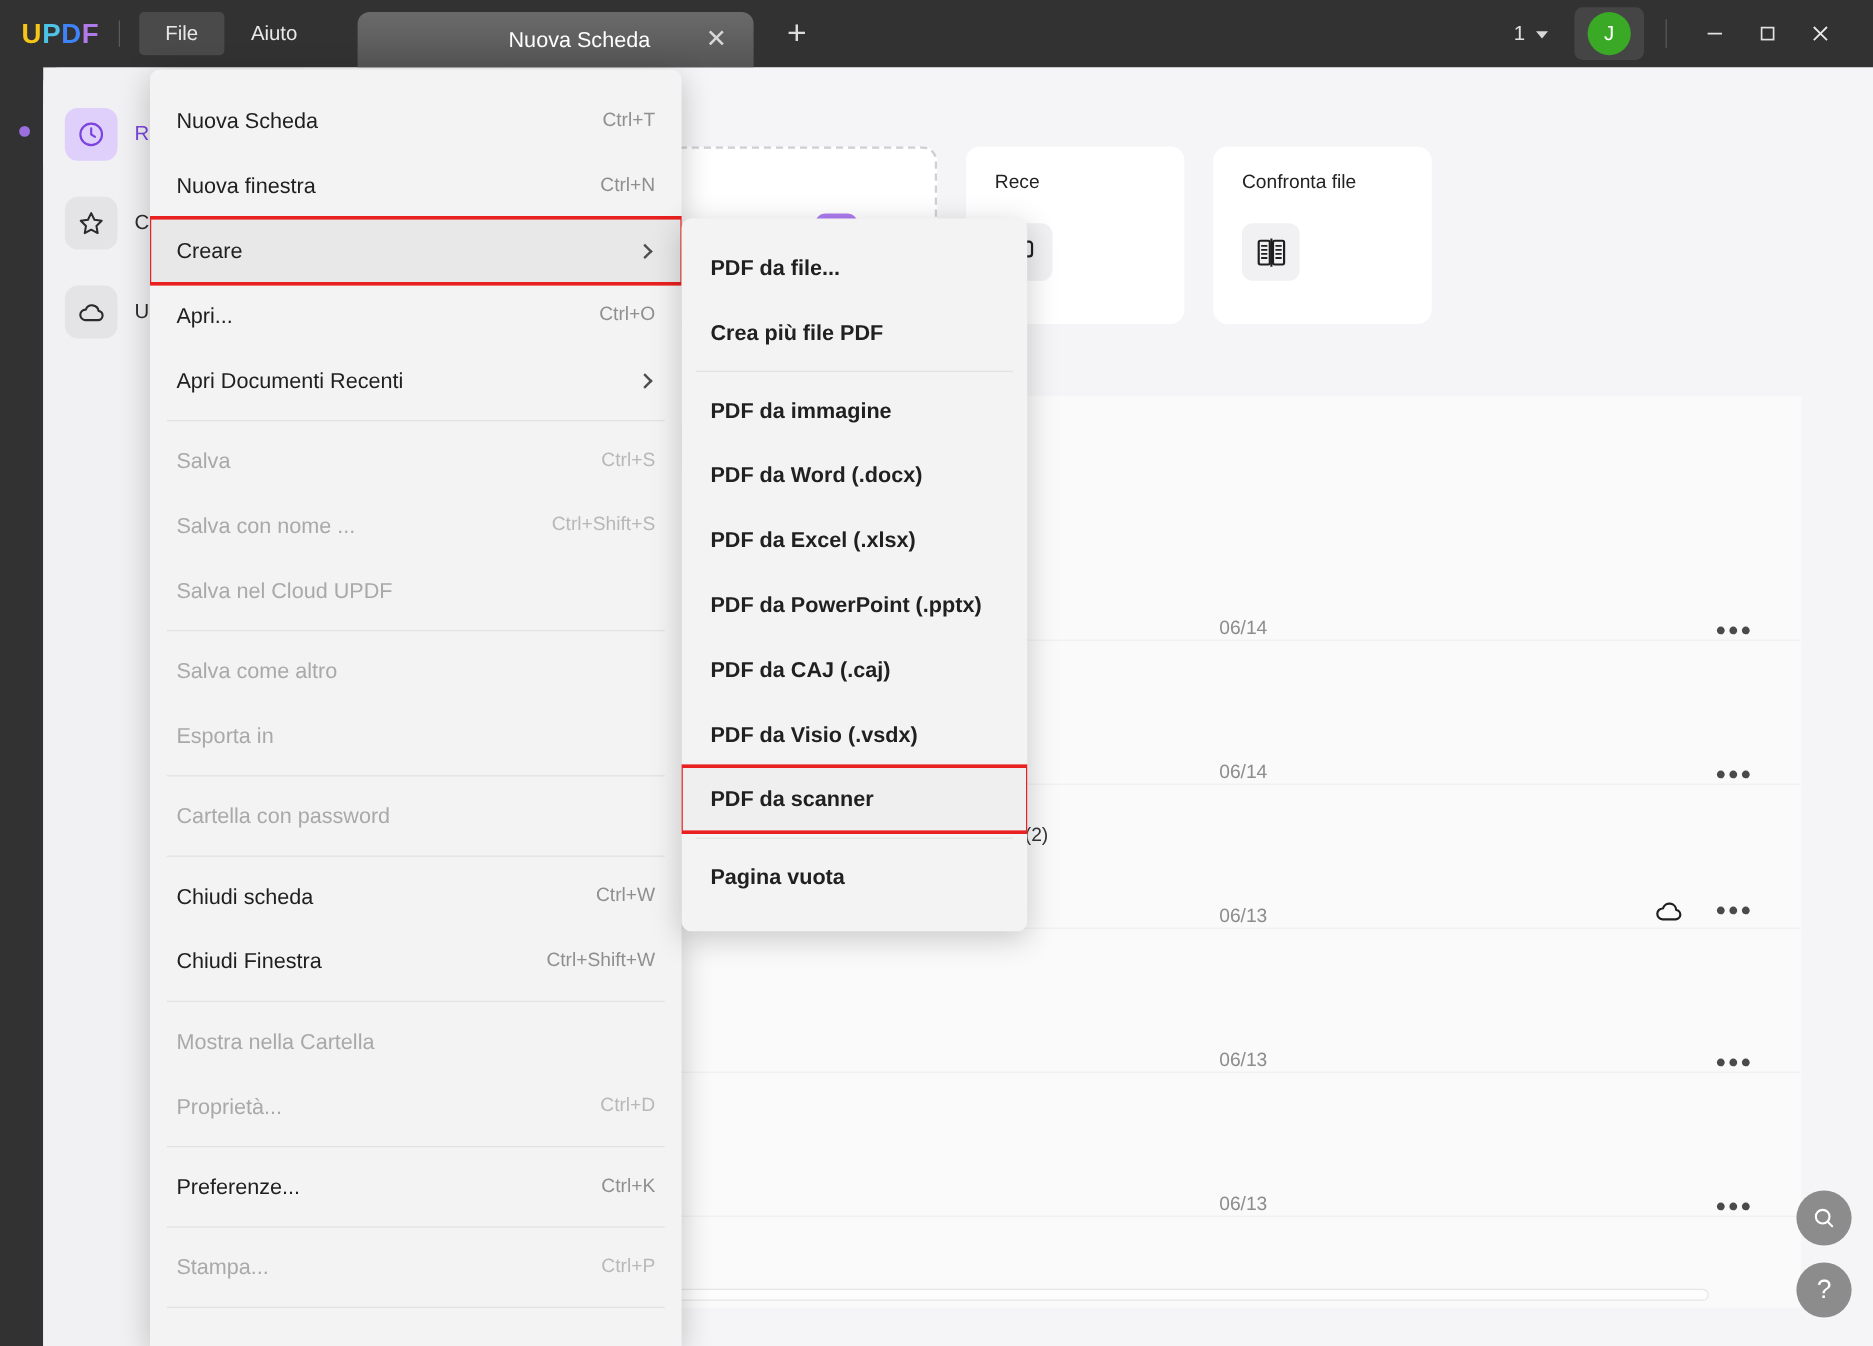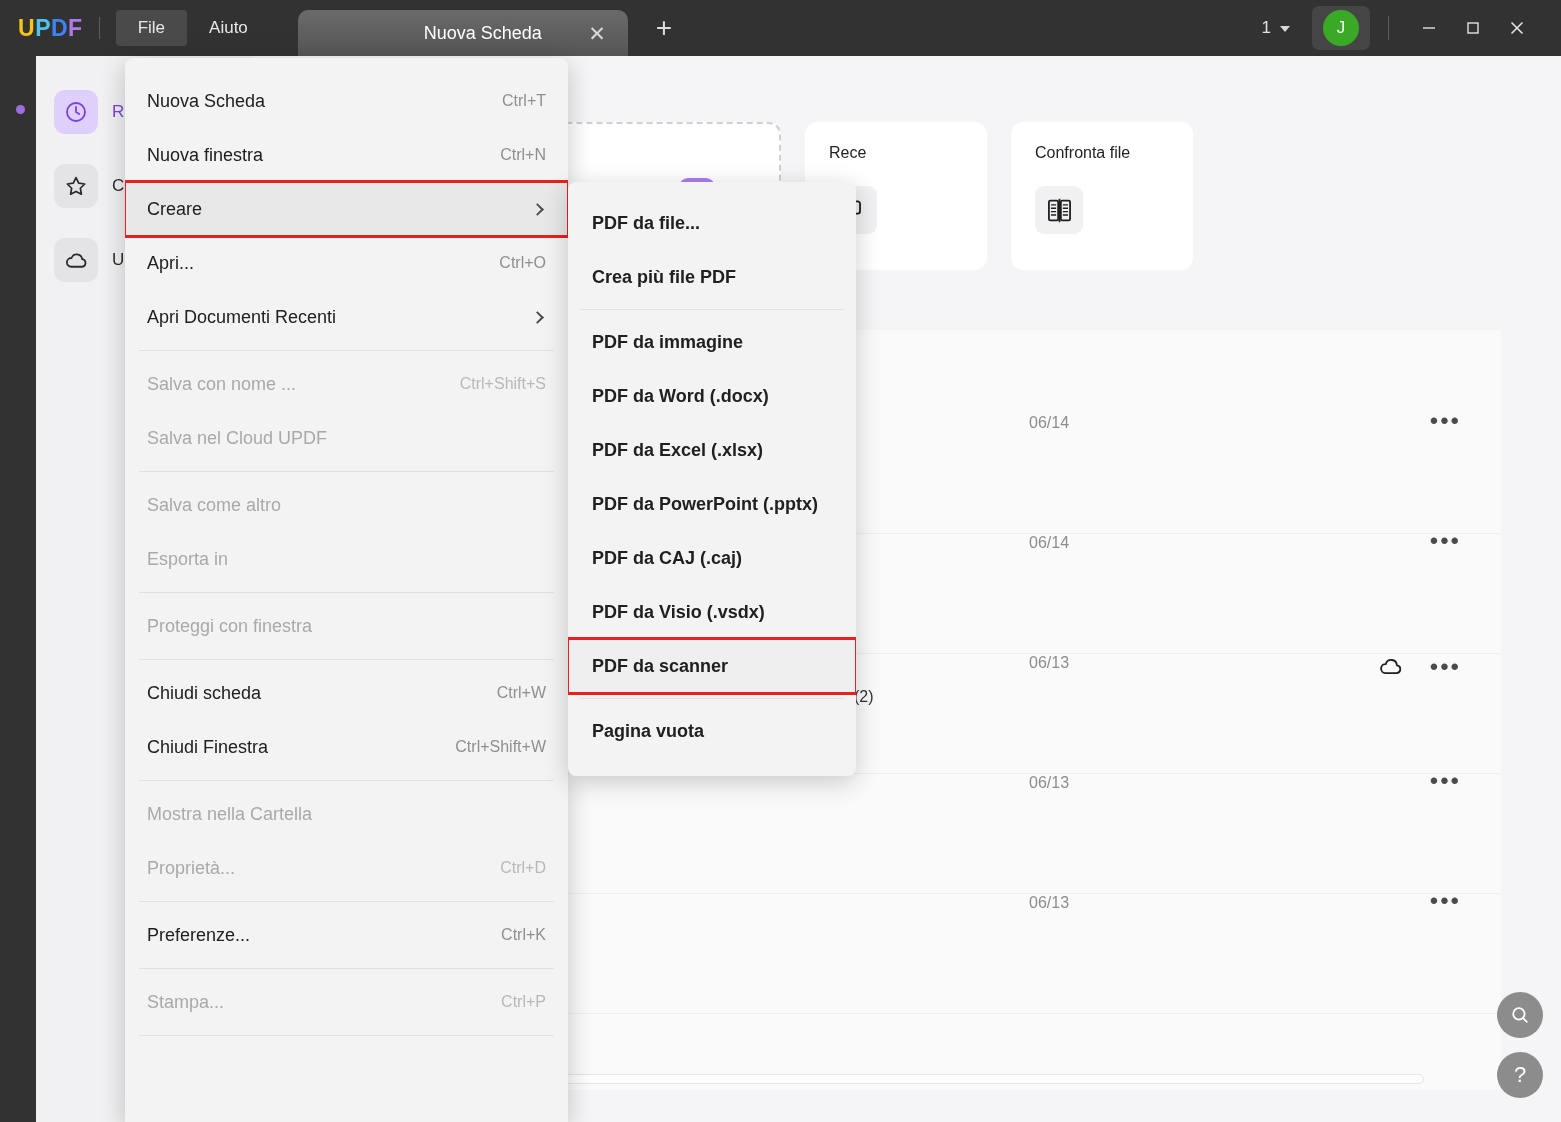--- a/index.html
+++ b/index.html
@@ -223,25 +223,24 @@
   .vb {
     width: 44px; height: 40px; border-radius: 8px;
     display: flex; align-items: center; justify-content: center;
   }
   .vb.sel { background: #e4d6fb; }
   .vb svg { display: block; }
 
   
   .frow {
     height: 120px;
-    display: flex; align-items: flex-start;
+    display: flex; align-items: flex-end;
     position: relative;
     border-bottom: 1px solid #efefef;
     padding: 0 40px 0 24px;
-    gap: 13px;
   }
   .fname { font-size: 16px; color: #333; width: 560px; }
   .fdate {
     font-size: 16px; color: #8c8c8c;
     width: 200px; text-align: left; margin-left: 180px;
   }
   .frow-actions {
     margin-left: auto; display: flex; align-items: center; gap: 26px;
   }
   .cloud-ic { width: 26px; height: 26px; display: flex; }
@@ -551,39 +550,43 @@
     <div class="mi">
       <span class="mi-lbl">Apri...</span>
       <span class="mi-sc">Ctrl+O</span>
     </div>
     <div class="mi">
       <span class="mi-lbl">Apri Documenti Recenti</span>
       <span class="chev-r"></span>
     </div>
     <div class="msep"></div>
     <div class="mi dis">
+      <span class="mi-lbl">Salva</span>
+      <span class="mi-sc">Ctrl+S</span>
+    </div>
+    <div class="mi dis">
       <span class="mi-lbl">Salva con nome ...</span>
       <span class="mi-sc">Ctrl+Shift+S</span>
     </div>
     <div class="mi dis">
       <span class="mi-lbl">Salva nel Cloud UPDF</span>
       <span class="mi-sc"></span>
     </div>
     <div class="msep"></div>
     <div class="mi dis">
       <span class="mi-lbl">Salva come altro</span>
       <span class="mi-sc"></span>
     </div>
     <div class="mi dis">
       <span class="mi-lbl">Esporta in</span>
       <span class="mi-sc"></span>
     </div>
     <div class="msep"></div>
     <div class="mi dis">
-      <span class="mi-lbl">Proteggi con finestra</span>
+      <span class="mi-lbl">Cartella con password</span>
       <span class="mi-sc"></span>
     </div>
     <div class="msep"></div>
     <div class="mi">
       <span class="mi-lbl">Chiudi scheda</span>
       <span class="mi-sc">Ctrl+W</span>
     </div>
     <div class="mi">
       <span class="mi-lbl">Chiudi Finestra</span>
       <span class="mi-sc">Ctrl+Shift+W</span>

